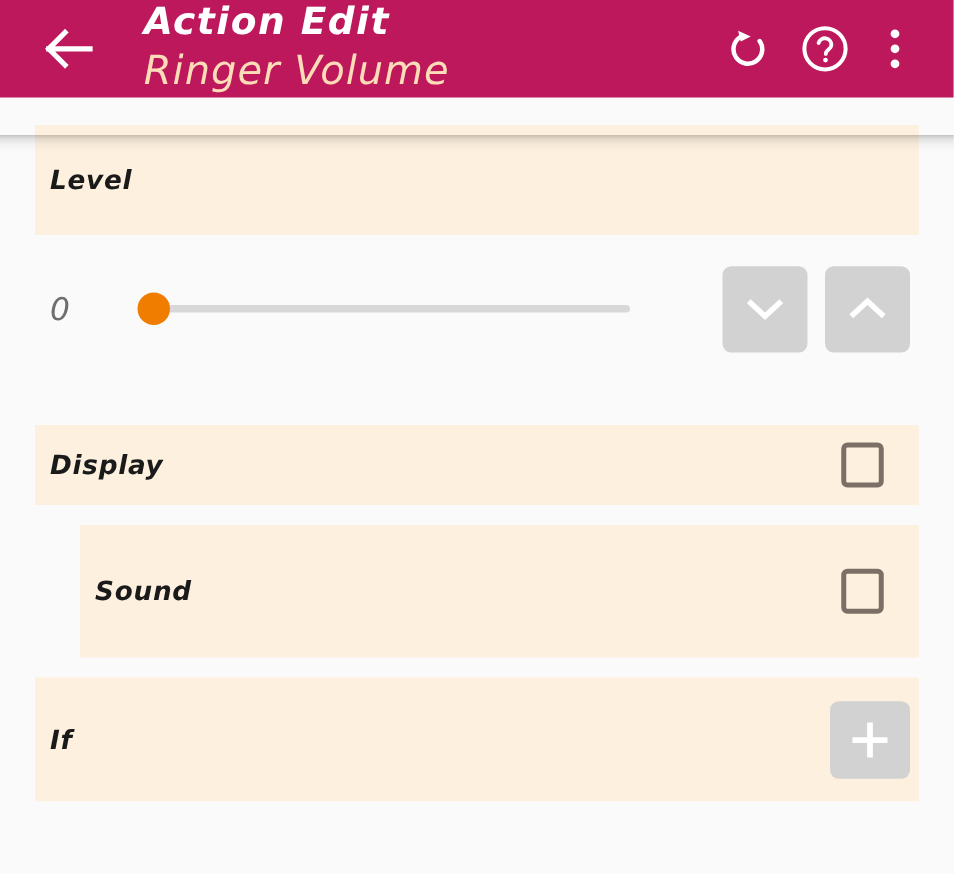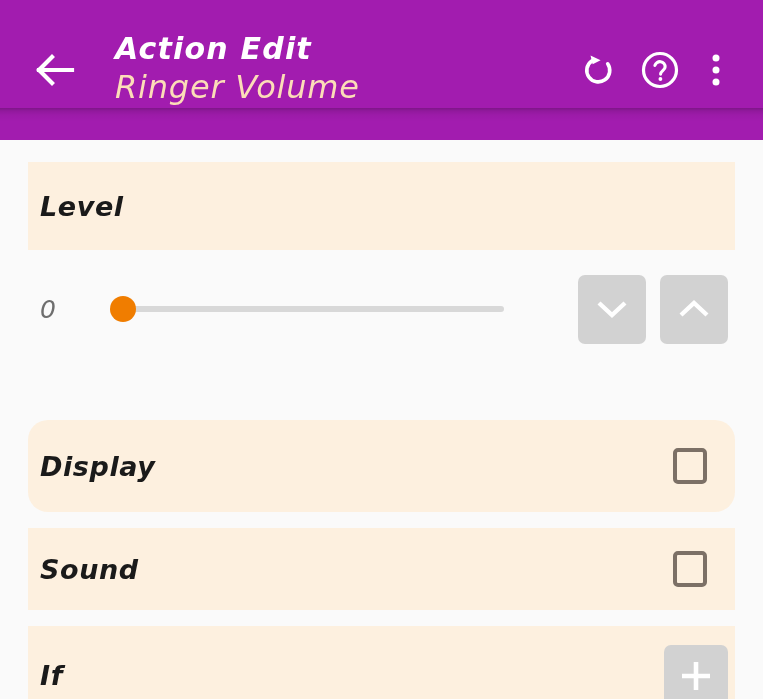--- a/index.html
+++ b/index.html
@@ -12,22 +12,22 @@
 
   body {
     background: #FAFAFA;
     font-family: "DejaVu Sans", sans-serif;
     -webkit-font-smoothing: antialiased;
   }
 
   
   .appbar {
     position: relative;
-    height: 140px;
-    background: #a21caf;
+    height: 78px;
+    background: #be185d;
     display: flex;
     align-items: center;
     padding: 0 22px 0 28px;
     justify-content: center;
   }
 
   .appbar-shadow {
     position: absolute;
     left: 0; right: 0;
     top: 108px;
@@ -111,31 +111,31 @@
     background: #FDF0DF;
     display: flex;
     align-items: center;
     padding: 0 0 0 12px;
     position: relative;
   }
 
   .card-label {
     color: #1A1A1A;
     font-family: "DejaVu Sans", sans-serif;
-    font-size: 27px;
+    font-size: 21px;
     font-weight: bold;
     font-style: italic;
     letter-spacing: 0.6px;
     flex: 1 1 auto;
     white-space: nowrap;
   }
 
   .card-level    { height: 88px; }
-  .card-display  { height: 92px; margin-top: 52px; border-radius: 20px; }
-  .card-sound    { height: 82px; margin-top: 16px; }
+  .card-display  { height: 64px; margin-top: 34px; }
+  .card-sound    { height: 106px; margin-top: 16px; margin-left: 36px; }
   .card-if       { height: 99px; margin-top: 16px; }
 
   
   .checkbox {
     width: 34px;
     height: 36px;
     border: 4px solid #7C7066;
     border-radius: 5px;
     background: transparent;
     margin-right: 28px;

